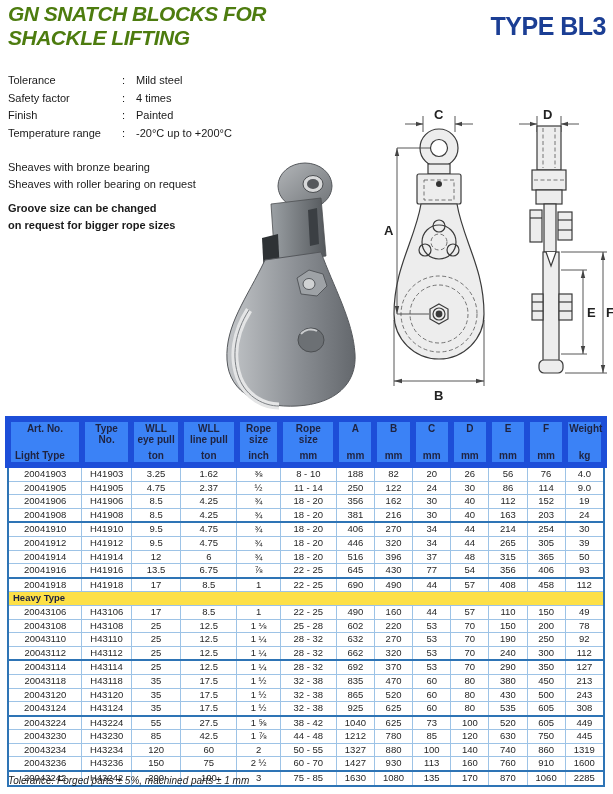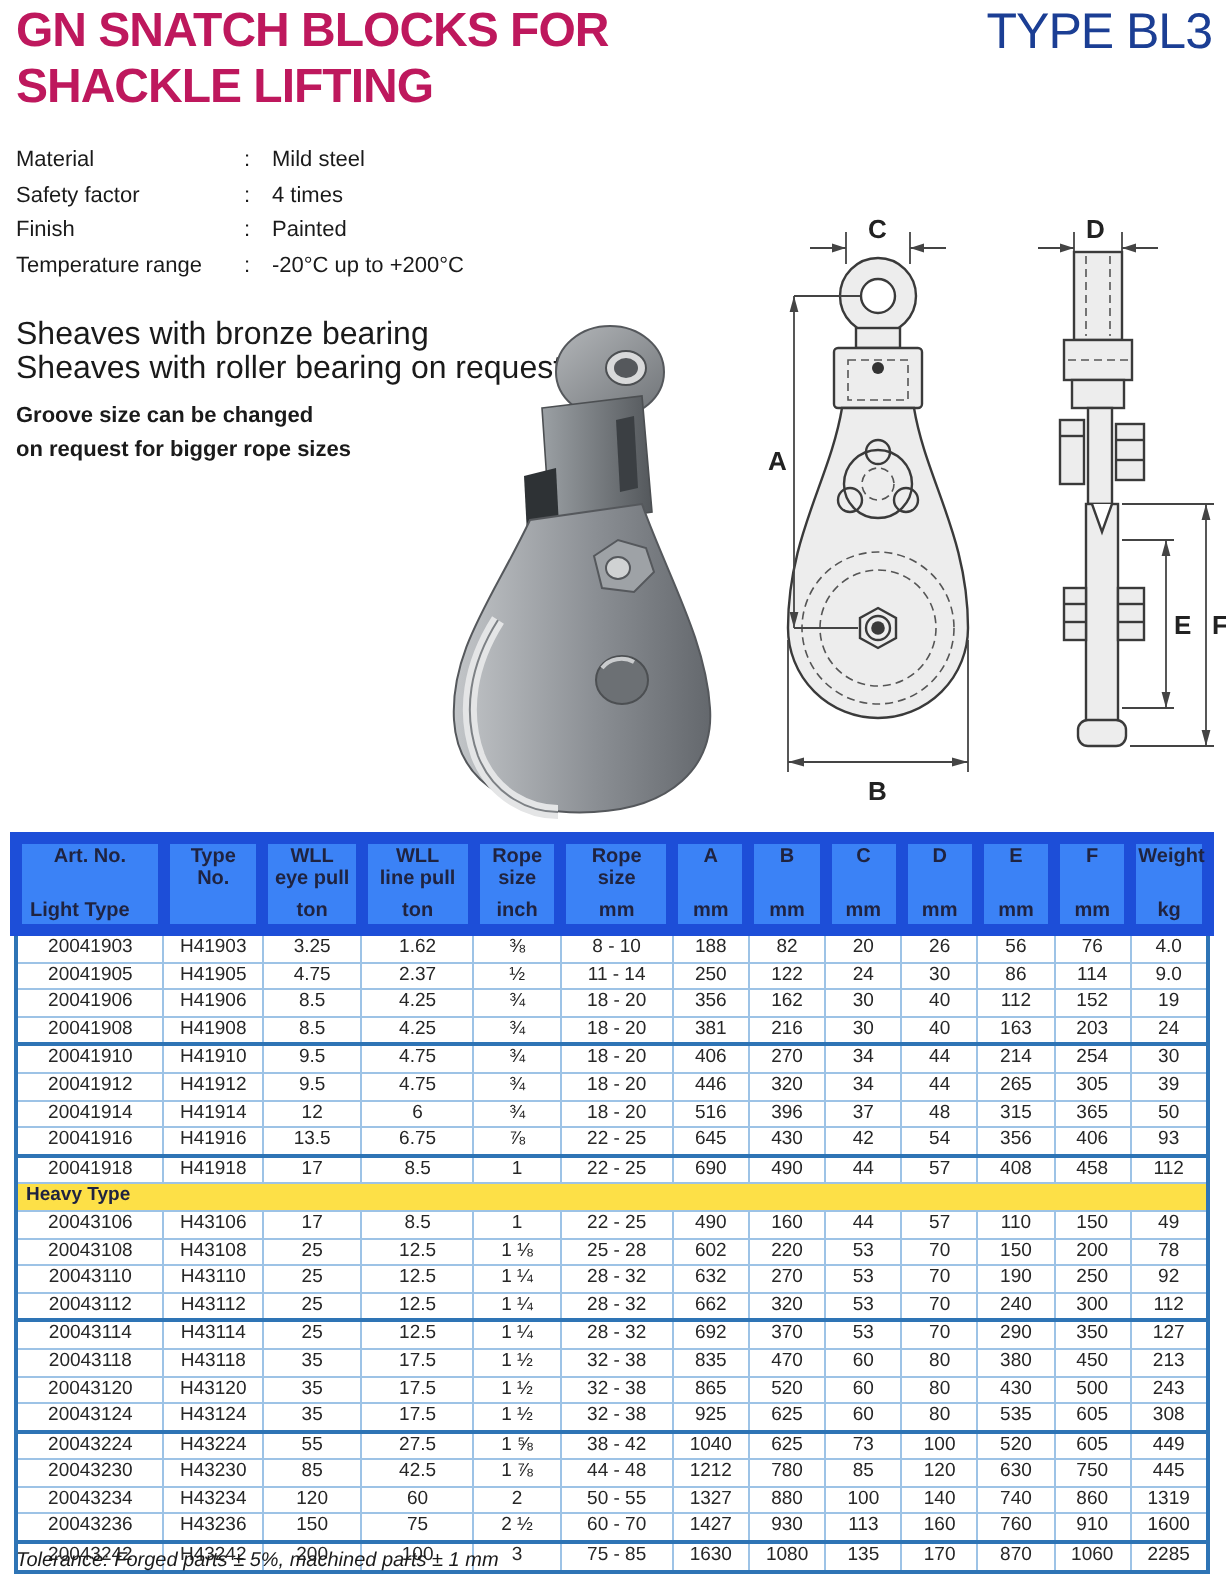--- a/index.html
+++ b/index.html
@@ -1,28 +1,28 @@
 <!DOCTYPE html>
 <html><head>
 <meta charset="utf-8">
 <style>
   html,body{margin:0;padding:0;background:#fff;}
   .page{position:relative;width:613px;height:794px;background:#ffffff;overflow:hidden;
         font-family:"Liberation Sans",sans-serif;color:#1a1a1a;}
 
   
-  .title{position:absolute;left:8px;top:2px;font-size:24px;font-weight:800;
-         color:#be185d;line-height:1.16;letter-spacing:-0.5px;}
-  .type-label{position:absolute;right:7px;top:2px;font-size:25px;font-weight:400;
+  .title{position:absolute;left:8px;top:2px;font-size:21px;font-weight:800;
+         color:#4d7c0f;line-height:1.16;letter-spacing:-0.5px;font-style:italic;}
+  .type-label{position:absolute;right:7px;top:12px;font-size:25px;font-weight:700;
          color:#1b3e94;letter-spacing:-0.5px;}
 
   
   .specs{position:absolute;left:8px;top:72px;font-size:11px;}
   .spec-row{display:grid;grid-template-columns:114px 14px auto;line-height:17.5px;}
-  .notes{position:absolute;left:8px;top:159px;font-size:16px;line-height:17px;}
+  .notes{position:absolute;left:8px;top:159px;font-size:11px;line-height:17px;}
   .notes-bold{position:absolute;left:8px;top:200px;font-size:11px;line-height:17px;font-weight:bold;}
 
   
   .render3d{position:absolute;left:205px;top:160px;}
   .front-view{position:absolute;left:383px;top:108px;}
   .side-view{position:absolute;left:503px;top:108px;}
   svg text.dim{font-family:"Liberation Sans",sans-serif;font-weight:bold;font-size:13px;fill:#222;}
   .draw-stroke{stroke:#3a3a3a;fill:none;stroke-width:1.2;}
   .draw-fill{stroke:#3a3a3a;fill:#ededed;stroke-width:1.2;}
   .dash{stroke:#555;fill:none;stroke-width:0.8;stroke-dasharray:4 2.5;}
@@ -53,21 +53,21 @@
 <div class="page">
 
   <div class="title">
     <div>GN SNATCH BLOCKS FOR</div>
     <div>SHACKLE LIFTING</div>
   </div>
   <div class="type-label">TYPE BL3</div>
 
   <div class="specs">
     <div class="spec-row">
-      <span>Material</span>
+      <span>Tolerance</span>
       <span>:</span>
       <span>Mild steel</span>
     </div>
     <div class="spec-row">
       <span>Safety factor</span>
       <span>:</span>
       <span>4 times</span>
     </div>
     <div class="spec-row">
       <span>Finish</span>
@@ -465,21 +465,21 @@
           </tr>
           <tr class="sep">
             <td>20041916</td>
             <td>H41916</td>
             <td>13.5</td>
             <td>6.75</td>
             <td>⅞</td>
             <td>22 - 25</td>
             <td>645</td>
             <td>430</td>
-            <td>42</td>
+            <td>77</td>
             <td>54</td>
             <td>356</td>
             <td>406</td>
             <td>93</td>
           </tr>
           <tr>
             <td>20041918</td>
             <td>H41918</td>
             <td>17</td>
             <td>8.5</td>

